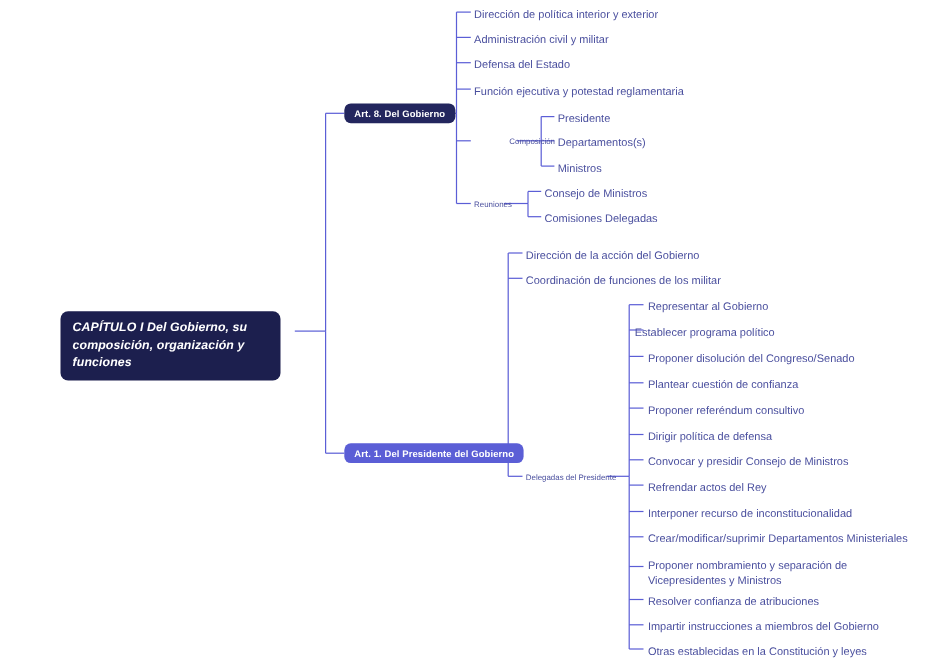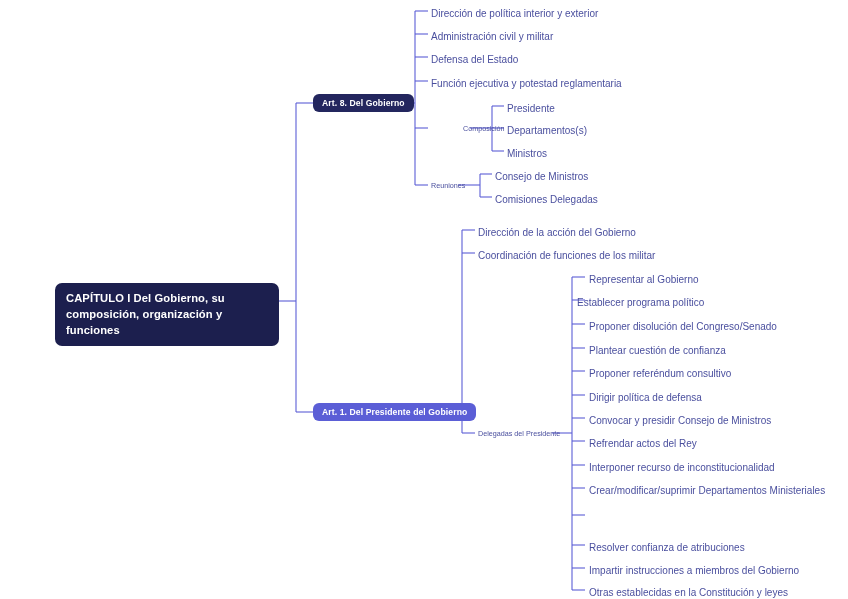--- a/index.html
+++ b/index.html
@@ -8,24 +8,25 @@
     font-family:"Liberation Sans","DejaVu Sans",sans-serif;
     color:#3b3f8f;
   }
   #canvas{position:absolute;left:0;top:0;width:848px;height:599px;}
   svg#wires{position:absolute;left:0;top:0;width:848px;height:599px;pointer-events:none;}
 
   
   .node{position:absolute;box-sizing:border-box;}
 
   .root-node{
-    left:55px;top:283px;width:224px;min-height:35px;
+    left:55px;top:283px;width:200px;min-height:35px;
     background:#1c1f4e;color:#ffffff;border-radius:7px;
     padding:7px 11px;font-size:11.2px;font-weight:bold;line-height:1.45;
     letter-spacing:.1px;
+    font-style:italic;
   }
 
   .art-node{
     border-radius:6px;color:#ffffff;font-size:8.6px;font-weight:bold;
     padding:4px 9px;white-space:nowrap;letter-spacing:.1px;
   }
   .art1{left:313px;top:94px;background:#23265e;}
   .art2{left:313px;top:403px;background:#5b5ed6;}
 
   
@@ -138,17 +139,18 @@
   <div class="leaf" style="left:589px;top:273px;">Representar al Gobierno</div>
   <div class="leaf" style="left:577px;top:296px;text-align:right;">Establecer programa político</div>
   <div class="leaf" style="left:589px;top:320px;">Proponer disolución del Congreso/Senado</div>
   <div class="leaf" style="left:589px;top:344px;">Plantear cuestión de confianza</div>
   <div class="leaf" style="left:589px;top:367px;">Proponer referéndum consultivo</div>
   <div class="leaf" style="left:589px;top:391px;">Dirigir política de defensa</div>
   <div class="leaf" style="left:589px;top:414px;">Convocar y presidir Consejo de Ministros</div>
   <div class="leaf" style="left:589px;top:437px;">Refrendar actos del Rey</div>
   <div class="leaf" style="left:589px;top:461px;">Interponer recurso de inconstitucionalidad</div>
   <div class="leaf" style="left:589px;top:484px;">Crear/modificar/suprimir Departamentos Ministeriales</div>
+  <div class="leaf wrap" style="left:589px;top:508px;">Proponer nombramiento y separación de Vicepresidentes y Ministros</div>
   <div class="leaf" style="left:589px;top:541px;">Resolver confianza de atribuciones</div>
   <div class="leaf" style="left:589px;top:564px;">Impartir instrucciones a miembros del Gobierno</div>
   <div class="leaf" style="left:589px;top:586px;">Otras establecidas en la Constitución y leyes</div>
 
 </div>
 
 </body></html>

